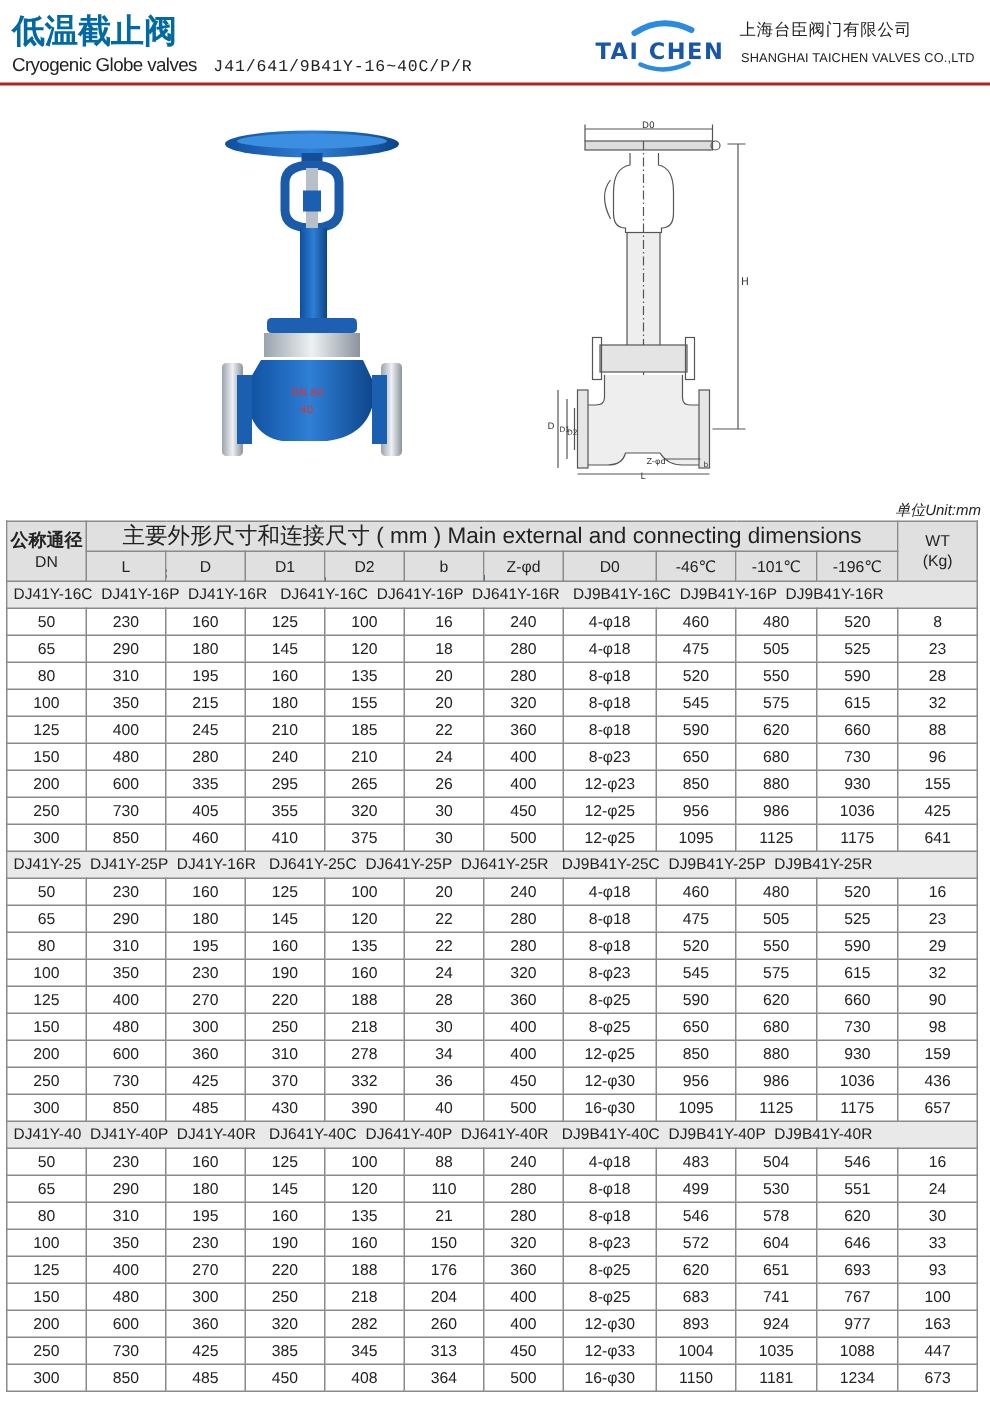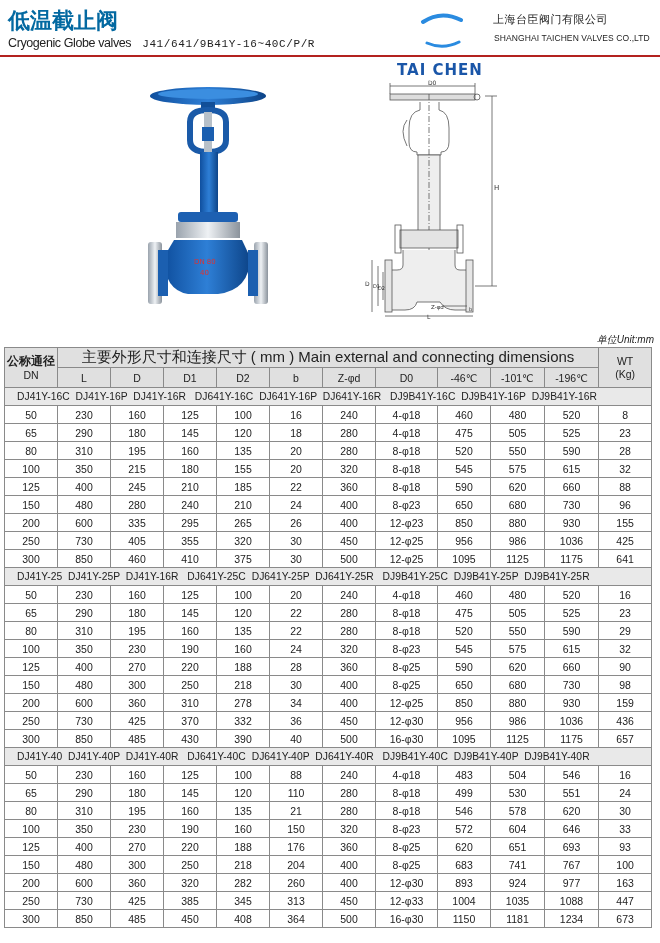--- a/index.html
+++ b/index.html
@@ -2,31 +2,31 @@
 <html><head>
 <meta charset="utf-8">
 <style>
   html,body{margin:0;padding:0;background:#fff;}
   body{width:660px;height:943px;position:relative;overflow:hidden;font-family:"Liberation Sans","DejaVu Sans",sans-serif;color:#222;}
   .hdr-title{position:absolute;left:8px;top:6px;font-size:22px;font-weight:bold;color:#0369a1;letter-spacing:0px;font-family:"DejaVu Sans",sans-serif;}
   .hdr-sub{position:absolute;left:8px;top:36px;font-size:12.5px;color:#222;letter-spacing:-0.4px;}
   .hdr-sub .model{font-size:11px;margin-left:11px;letter-spacing:0.6px;font-family:Liberation Mono, monospace;}
   .rule{position:absolute;left:0;top:55px;width:660px;height:2px;background:#b3221f;}
   .logo{position:absolute;left:393px;top:12px;width:100px;height:36px;}
-  .logo-text{position:absolute;left:4px;top:13px;font-size:15px;font-weight:bold;color:#1a56a8;letter-spacing:1px;font-family:"DejaVu Sans",sans-serif;margin-top:36px;}
+  .logo-text{position:absolute;left:4px;top:13px;font-size:15px;font-weight:bold;color:#1a56a8;letter-spacing:1px;font-family:"DejaVu Sans",sans-serif;}
   .co-cn{position:absolute;left:493px;top:12px;font-size:11px;color:#222;letter-spacing:0.5px;font-family:"DejaVu Sans",sans-serif;}
   .co-en{position:absolute;left:494px;top:33px;font-size:8.5px;color:#222;letter-spacing:0.1px;}
   .photo{position:absolute;left:138px;top:82px;width:140px;height:235px;}
   .drawing{position:absolute;left:345px;top:80px;width:165px;height:240px;}
   .sect{position:absolute;left:6px;top:329px;font-size:14.5px;font-weight:bold;color:#0369a1;font-family:"DejaVu Sans",sans-serif;letter-spacing:-0.2px;margin-top:48px;}
   .unit{position:absolute;right:6px;top:333px;font-size:10px;color:#222;font-style:italic;}
   table.dims{position:absolute;left:4px;top:347px;width:647px;border-collapse:collapse;table-layout:fixed;}
   table.dims td{border:1px solid #8a8a8a;text-align:center;font-size:10.5px;height:17px;padding:0;color:#222;white-space:nowrap;overflow:hidden;}
   table.dims td.hd{background:#e0e0e0;font-size:10.5px;}
-  table.dims tr.grp td{background:#e9e9e9;text-align:left;font-size:10.3px;letter-spacing:0.05px;padding-left:12px;height:17px;}
+  table.dims tr.grp td{background:#e9e9e9;text-align:left;font-size:10.3px;letter-spacing:0.05px;padding-left:4px;height:17px;}
 </style>
 </head>
 <body>
 
 <div class="hdr-title">低温截止阀</div>
 <div class="hdr-sub">
   <span>Cryogenic Globe valves</span><span class="model">J41/641/9B41Y-16~40C/P/R</span>
 </div>
 
 <div class="logo">

